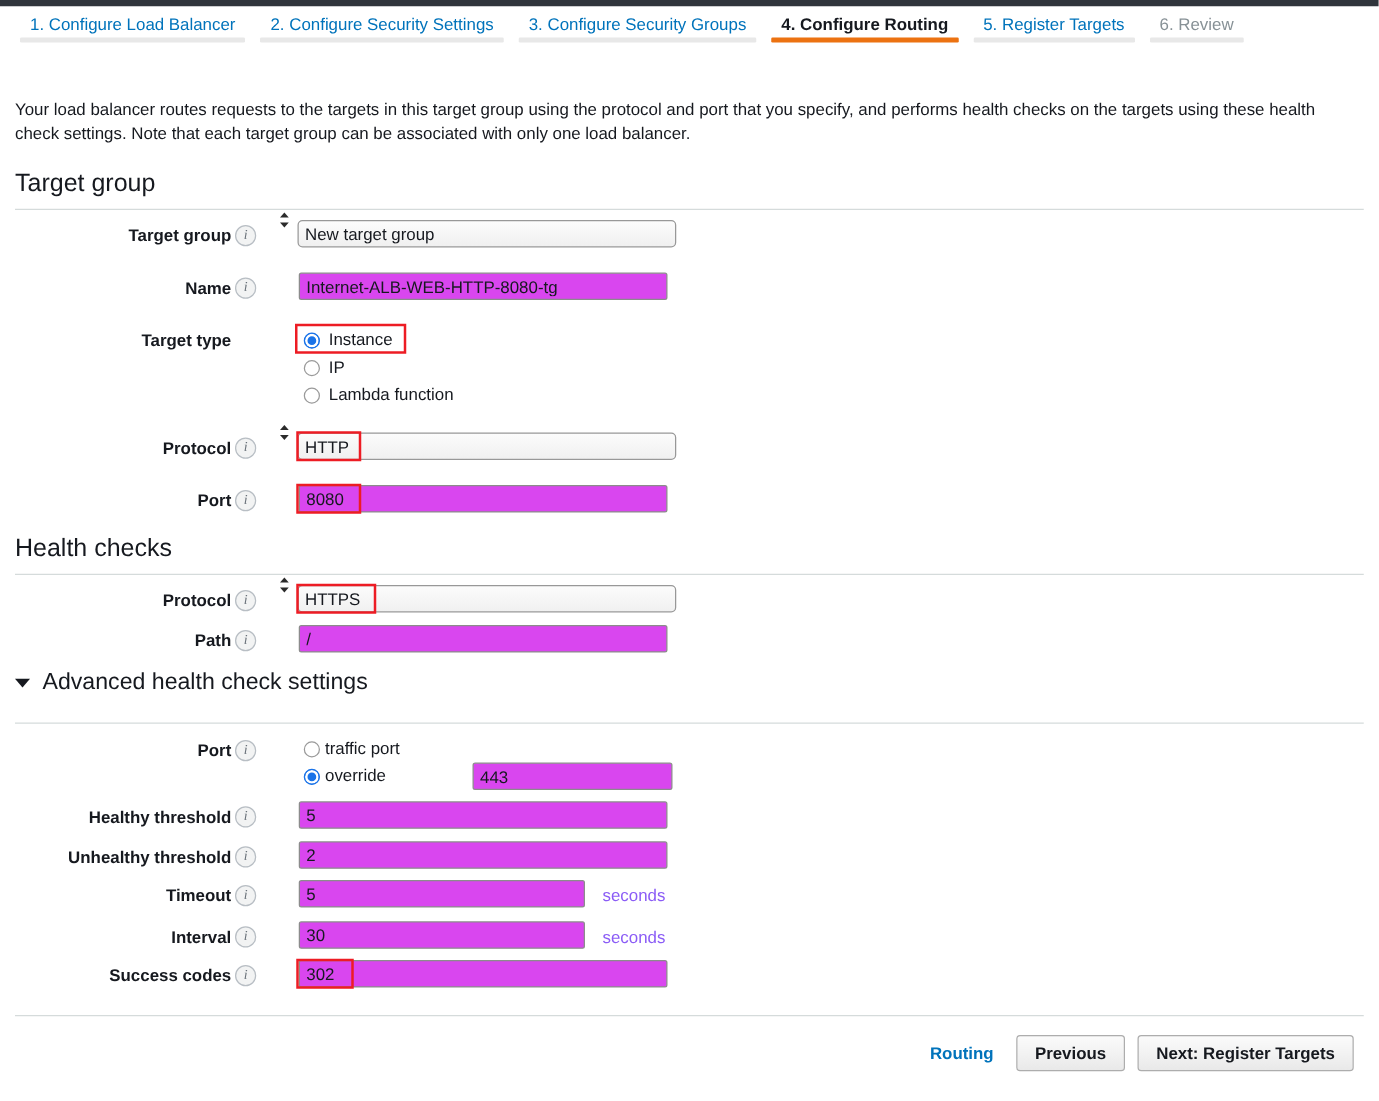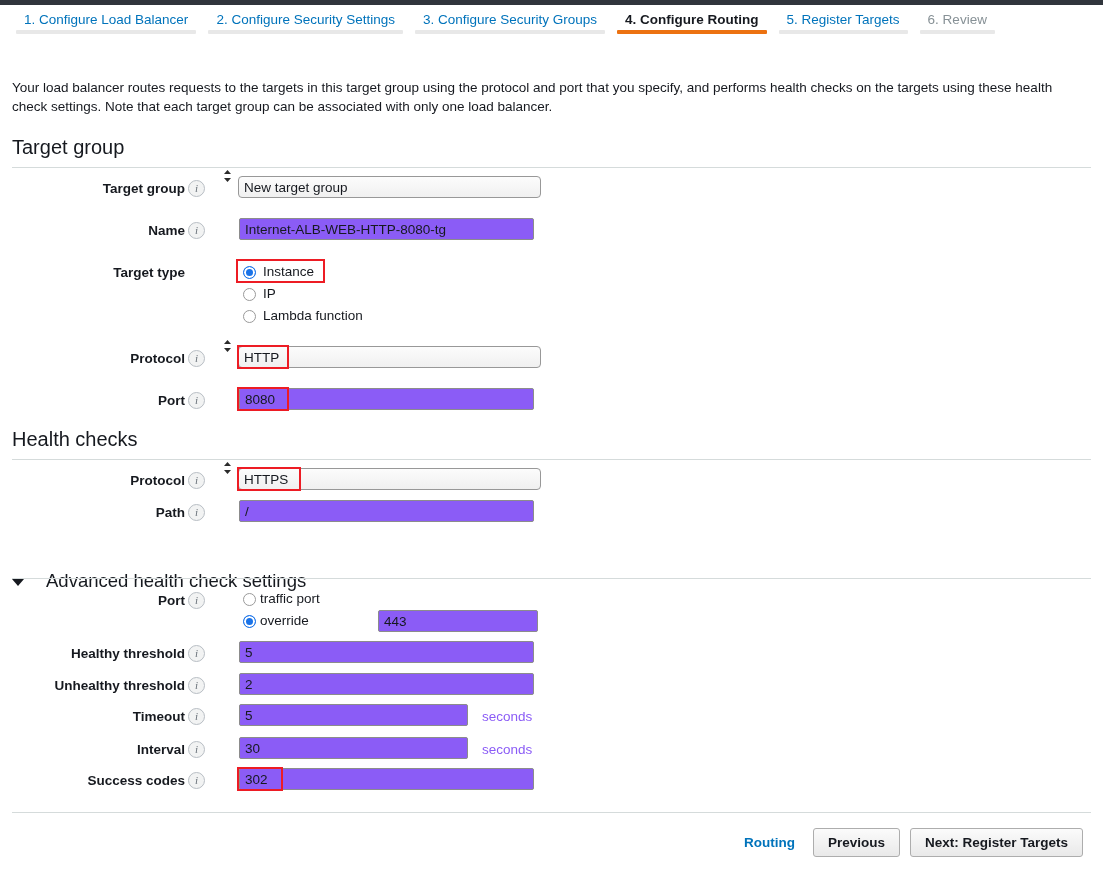--- a/index.html
+++ b/index.html
@@ -88,21 +88,21 @@
     cursor: pointer;
     user-select: none;
   }
 
   
   input.txt {
     position: absolute;
     height: 22px;
     border: 1px solid #8c8c8c;
     border-radius: 2px;
-    background: #8b5cf6;
+    background: #d946ef;
     font-family: "Liberation Sans", sans-serif;
     font-size: 13.5px;
     color: #16191f;
     padding: 0 5px;
     outline: none;
   }
   select.sel {
     position: absolute;
     height: 22px;
     border: 1px solid #989898;
@@ -307,21 +307,21 @@
     </div>
   </div>
   <div class="redbox" style="left:237px; top:467px; width:64px; height:24px;"></div>
 
   <div class="row" style="top:500px;">
     <div class="lbl">Path</div>
     <div class="info">i</div>
     <input class="txt" style="left: 239px; top: 0px; width: 295px;" value="/">
   </div>
 
-  <div class="adv-toggle" style="top:570px;gap:12px;">
+  <div class="adv-toggle" style="top:534px;">
     <span class="tri"></span>
     <span>Advanced health check settings</span>
   </div>
   <div class="section-rule" style="top:578px;"></div>
 
   <div class="row" style="top:588px; height:48px;">
     <div class="lbl">Port</div>
     <div class="info">i</div>
     <div class="radio-item" style="left:243px; top:2px;">
       <span class="rdo" style="margin-right:4px;"></span><span>traffic port</span>

